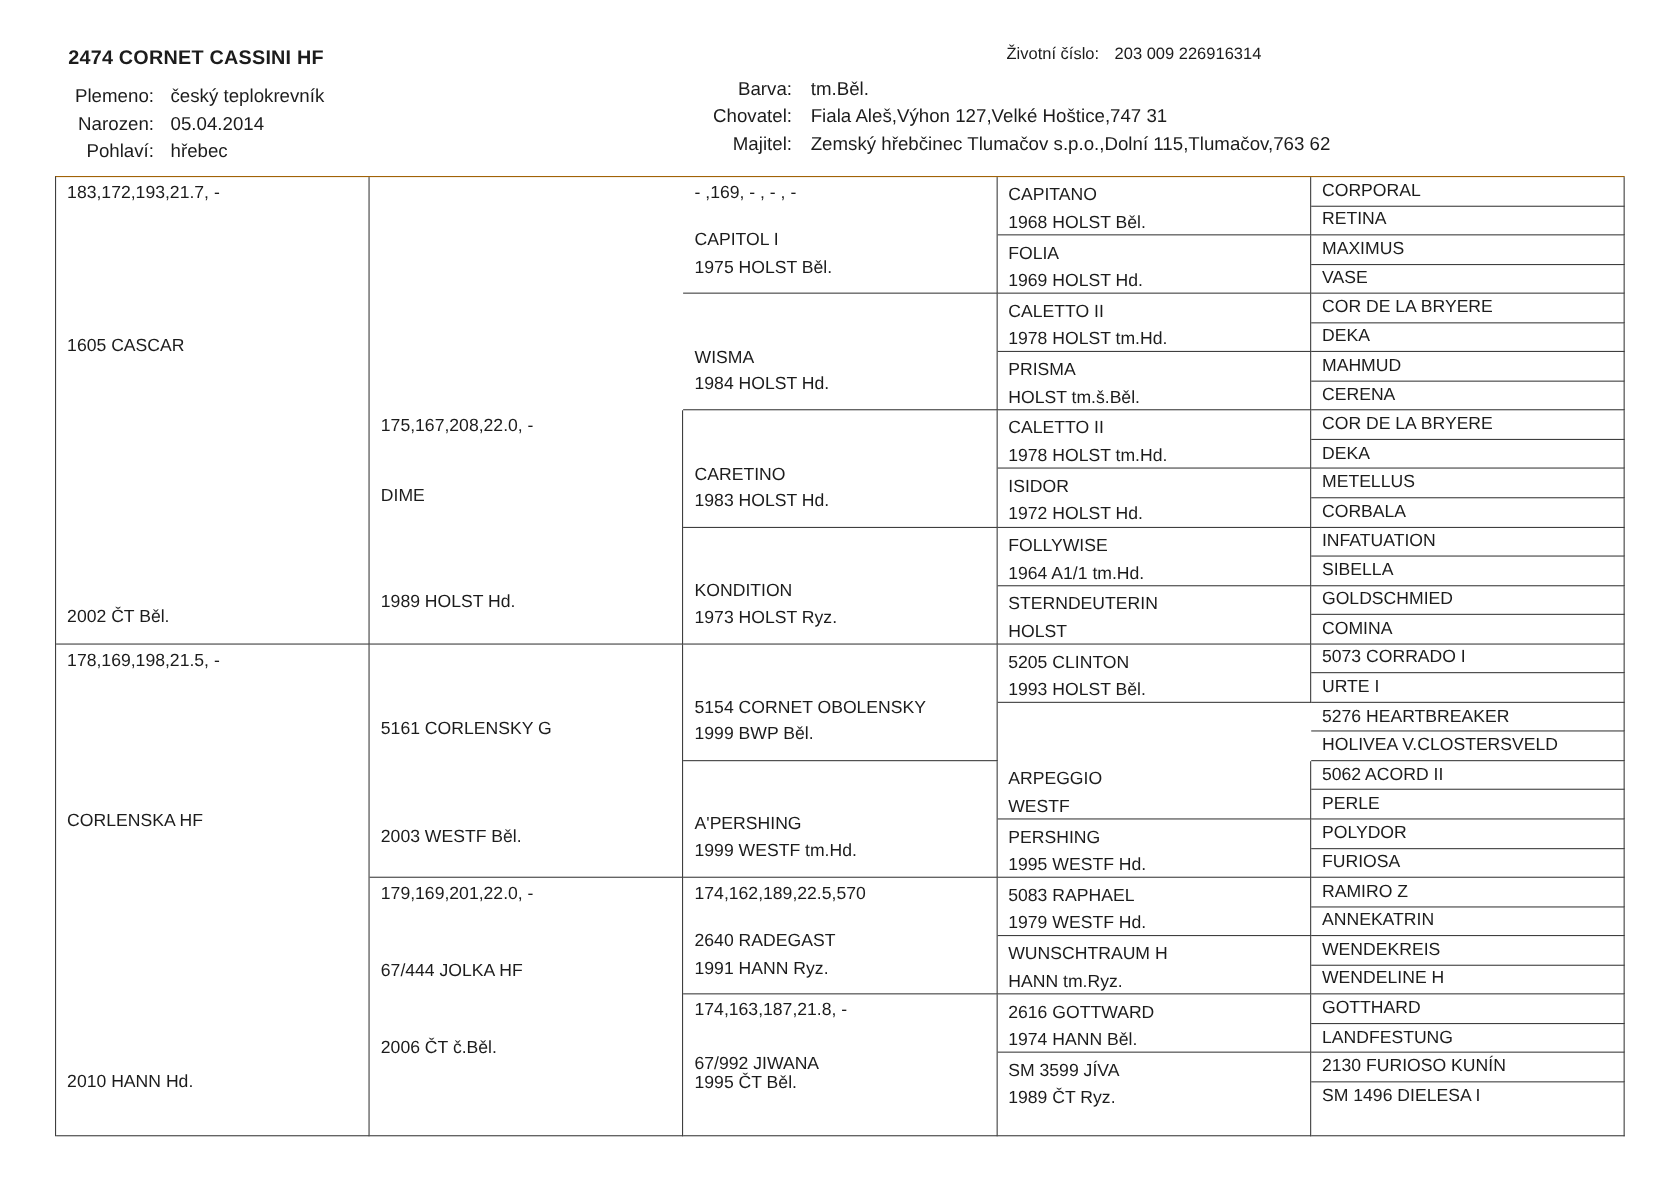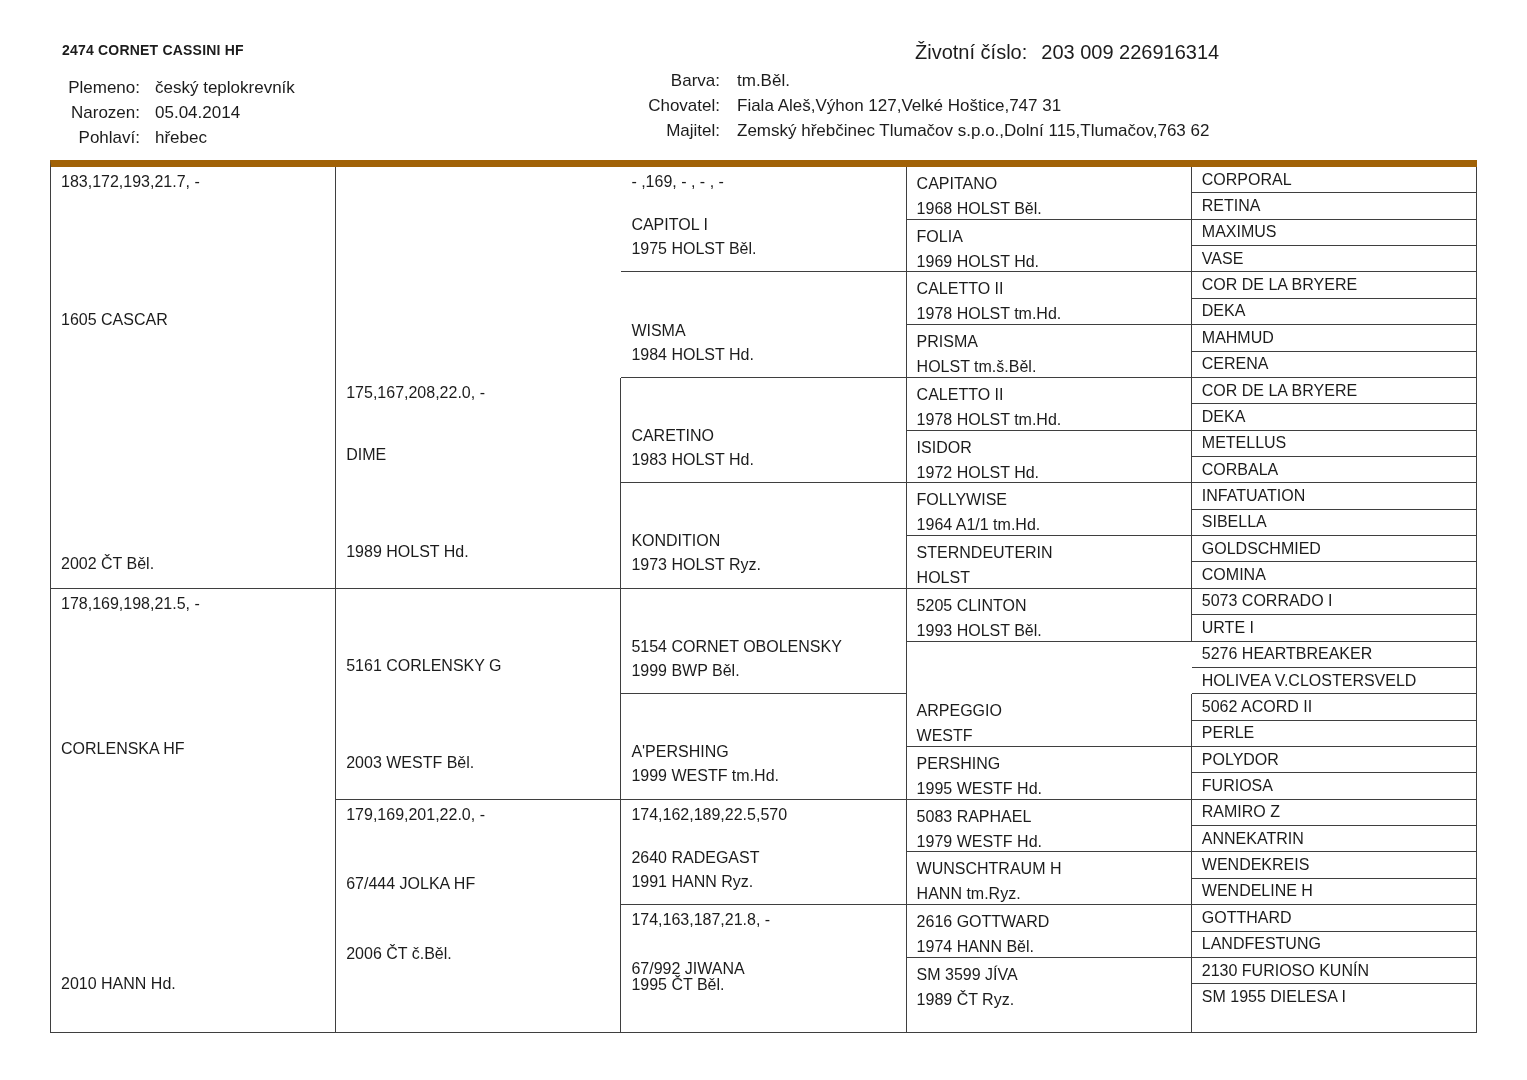--- a/index.html
+++ b/index.html
@@ -9,44 +9,44 @@
     font-family:"Liberation Sans","DejaVu Sans",sans-serif;
     color:#1c1c1c;
     position:relative;
     overflow:hidden;
   }
   .page { position:absolute; inset:0; background:#fff; }
 
   
   .doc-title {
     position:absolute; left:62px; top:42px;
-    font-size:14px; font-weight:bold; letter-spacing:0.2px;
+    font-size:18px; font-weight:bold; letter-spacing:0.2px;
   }
   .life-number {
     position:absolute; left:915px; top:41px;
-    font-size:20px; display:flex;
+    font-size:15px; display:flex;
   }
   .life-number .val { margin-left:14px; }
   .fields { position:absolute; font-size:17px; }
   .fields.left  { left:55px;  top:75px; }
   .fields.right { left:520px; top:68px; }
   .field-row { display:flex; height:25px; line-height:25px; }
   .fields.left  .lbl { width:85px;  text-align:right; }
   .fields.right .lbl { width:200px; text-align:right; }
   .fields.left  .val { margin-left:15px; white-space:nowrap; }
   .fields.right .val { margin-left:17px; white-space:nowrap; }
 
   
   .pedigree {
     position:absolute; left:50px; top:160px;
     width:1427px; height:873px;
     display:grid;
     grid-template-columns:repeat(5,1fr);
     grid-template-rows:repeat(31,1fr) 1.85fr;
-    border-top:7px solid #a16207;
+    border-top:1px solid #a16207;
     border-left:1px solid #3f3f3f;
     font-size:16px;
   }
   .cell {
     position:relative;
     border-right:1px solid #3f3f3f;
     border-bottom:1px solid #3f3f3f;
     overflow:hidden;
   }
   .cell .meas, .cell .name, .cell .reg {
@@ -326,17 +326,17 @@
     <div class="cell c5" style="grid-area:29/5/auto/auto">
         <div class="name5">GOTTHARD</div>
       </div>
     <div class="cell c5" style="grid-area:30/5/auto/auto">
         <div class="name5">LANDFESTUNG</div>
       </div>
     <div class="cell c5" style="grid-area:31/5/auto/auto">
         <div class="name5">2130 FURIOSO KUNÍN</div>
       </div>
     <div class="cell c5 tall" style="grid-area:32/5/auto/auto">
-        <div class="name5">SM 1955 DIELESA I</div>
+        <div class="name5">SM 1496 DIELESA I</div>
       </div>
 
   </div>
 </div>
 
 </body></html>

